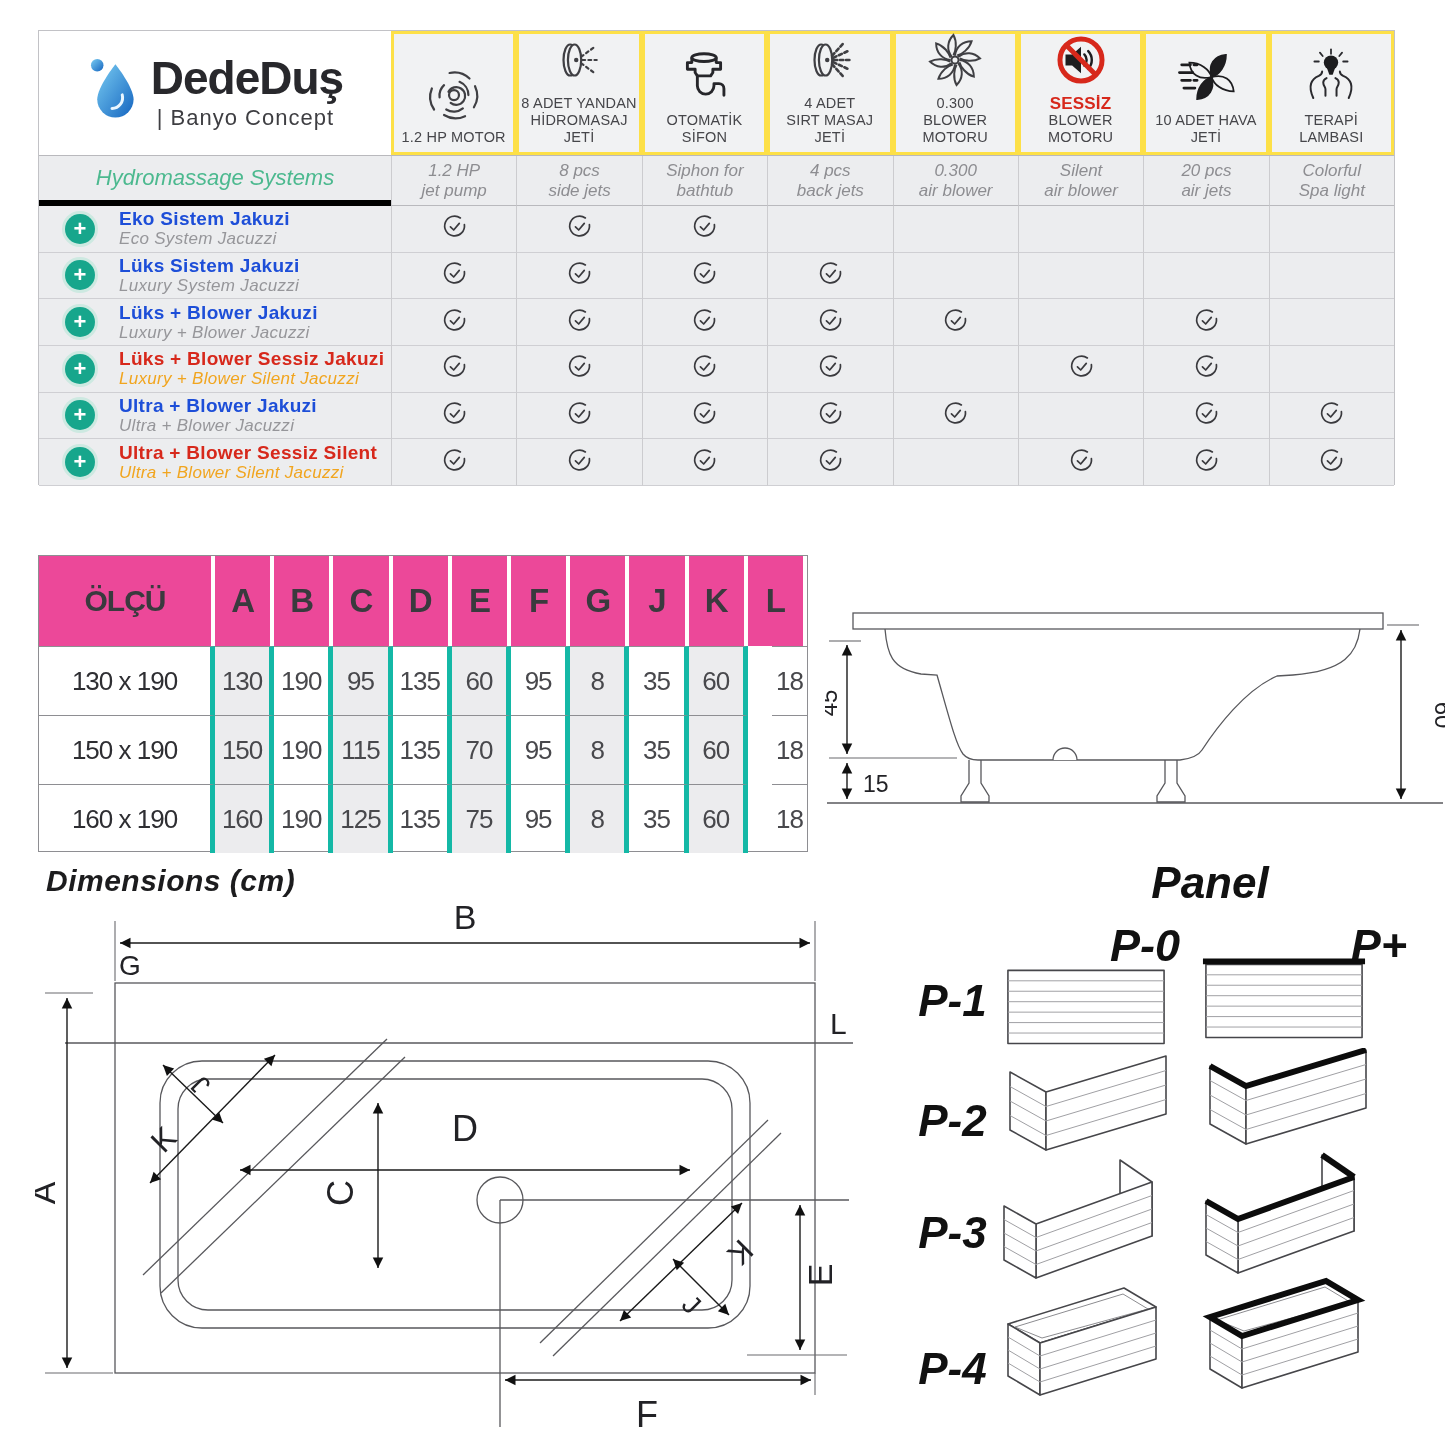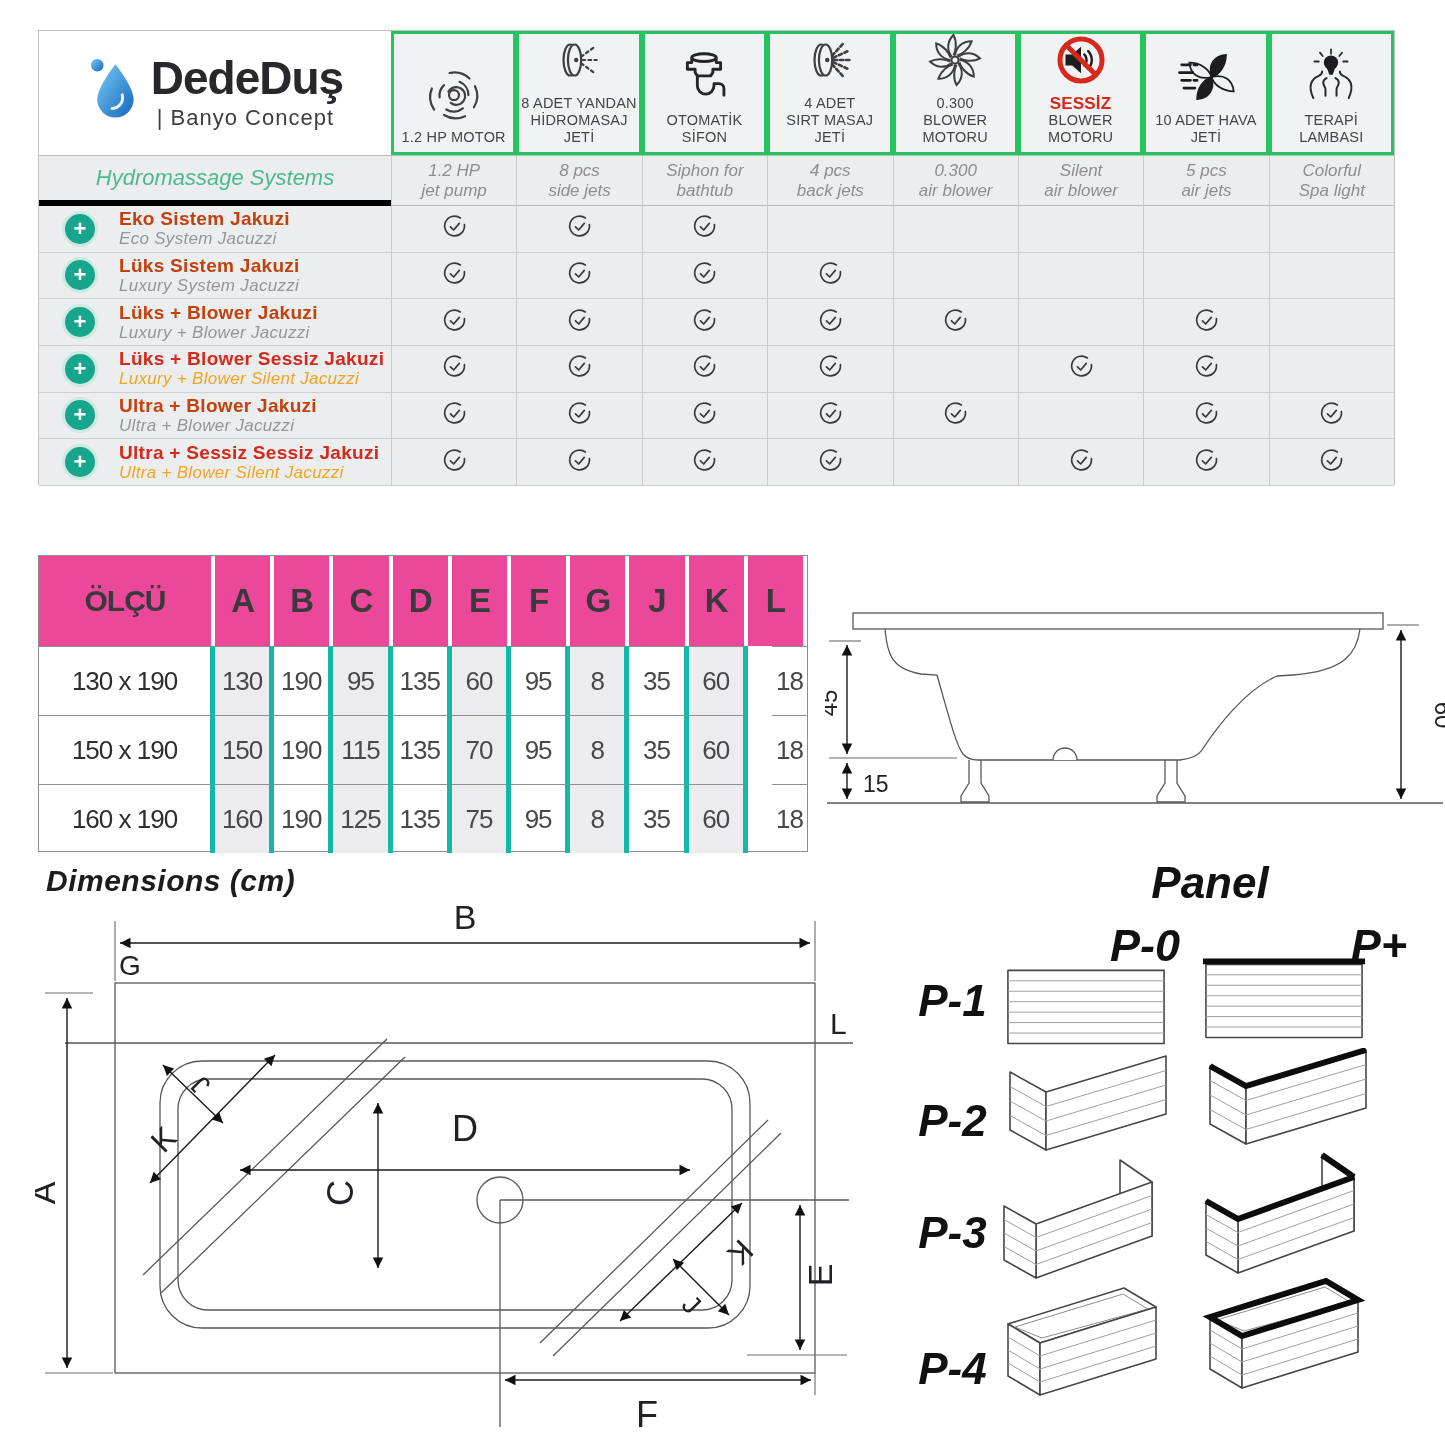--- a/index.html
+++ b/index.html
@@ -10,32 +10,32 @@
     position:absolute; left:38px; top:30px; width:1357px; height:455px;
     display:grid; grid-template-columns:352px repeat(8,1fr);
     grid-template-rows:125px 50px repeat(6,46.66px);
     border:1px solid #c2c2c6; background:#fff;
   }
   .cell{ position:relative; }
   .logo-cell{ background:#fff; border-bottom:1px solid #b9b9bd; display:flex; align-items:center; justify-content:center; }
   .brand-wrap{ display:flex; align-items:flex-start; gap:14px; }
   .brand-text .brand-name{ font-size:46px; font-weight:700; color:#28282c; letter-spacing:-1px; line-height:1; }
   .brand-text .brand-tag{ font-size:22px; color:#3e3e42; margin-top:4px; margin-left:6px; letter-spacing:1px; }
-  .tile-cell{ background:#22c55e; border-bottom:1px solid #b9b9bd; padding:3px; }
+  .tile-cell{ background:#fde047; border-bottom:1px solid #b9b9bd; padding:3px; }
   .tile{ background:#f1f2f3; width:100%; height:100%; display:flex; flex-direction:column; align-items:center; justify-content:flex-end; padding-bottom:6px; }
   .tile svg{ width:62px; height:62px; margin-bottom:auto; margin-top:10px; }
   .tr-line{ display:block; font-size:14.5px; color:#46464a; letter-spacing:.2px; line-height:17px; text-align:center; }
   .tr-line.red{ color:#d7281b; font-weight:700; font-size:17px; }
   .en-cell{ background:#ecedef; border-left:1px solid #cccccf; border-bottom:1px solid #b9b9bd;
     display:flex; flex-direction:column; align-items:center; justify-content:center; }
   .en-line{ font-size:17px; font-style:italic; color:#8d8d91; line-height:20px; }
   .hydro-cell{ background:#ecedef; border-bottom:6px solid #000000; display:flex; align-items:center; justify-content:center; }
   .hydro-cell span{ color:#4cb98f; font-size:22px; font-style:italic; font-weight:500; }
   .label-cell{ background:#ecedef; border-bottom:1px solid #cfcfd3; padding-left:80px; display:flex; flex-direction:column; justify-content:center; }
-  .row-title{ font-size:19px; font-weight:600; color:#c2410c; line-height:21px; letter-spacing:.3px; }
+  .row-title{ font-size:19px; font-weight:600; color:#1d4ed8; line-height:21px; letter-spacing:.3px; }
   .row-sub{ font-size:17px; font-style:italic; color:#96969a; line-height:20px; letter-spacing:.3px; }
   .hl .row-title{ color:#d7281b; }
   .hl .row-sub{ color:#f1a51f; }
   .plus-badge{ position:absolute; left:26px; top:50%; transform:translateY(-50%); width:30px; height:30px; border-radius:50%;
     background:#17a68c; box-shadow:0 0 0 3px #cde9e1; color:#fff; display:flex; align-items:center; justify-content:center;
     font-size:22px; font-weight:700; line-height:1; }
   .check-cell{ background:#ecedef; border-left:1px solid #cccccf; border-bottom:1px solid #cfcfd3; display:flex; align-items:center; justify-content:center; }
   .check-cell svg{ width:27px; height:27px; }
 
   
@@ -261,21 +261,21 @@
     </div>
     <div class="cell en-cell">
       <span class="en-line">0.300</span>
       <span class="en-line">air blower</span>
     </div>
     <div class="cell en-cell">
       <span class="en-line">Silent</span>
       <span class="en-line">air blower</span>
     </div>
     <div class="cell en-cell">
-      <span class="en-line">5 pcs</span>
+      <span class="en-line">20 pcs</span>
       <span class="en-line">air jets</span>
     </div>
     <div class="cell en-cell">
       <span class="en-line">Colorful</span>
       <span class="en-line">Spa light</span>
     </div>
     <div class="cell label-cell">
       <div class="plus-badge">+</div>
       <div class="row-title">Eko Sistem Jakuzi</div>
       <div class="row-sub">Eco System Jacuzzi</div>
@@ -517,21 +517,21 @@
     <div class="cell check-cell">
       <span><svg viewBox="0 0 30 30">
           <g fill="none" stroke="#3a3a3e" stroke-width="1.9" stroke-linecap="round" stroke-linejoin="round">
             <path d="M21.5 5.5A11 11 0 1 0 26 13"></path>
             <path d="M10.5 15.4l3.6 3.5 6.2-7.4"></path>
           </g>
         </svg></span>
     </div>
     <div class="cell label-cell hl">
       <div class="plus-badge">+</div>
-      <div class="row-title">Ultra + Sessiz Sessiz Jakuzi</div>
+      <div class="row-title">Ultra + Blower Sessiz Silent</div>
       <div class="row-sub">Ultra + Blower Silent Jacuzzi</div>
     </div>
     <div class="cell check-cell">
       <span><svg viewBox="0 0 30 30">
           <g fill="none" stroke="#3a3a3e" stroke-width="1.9" stroke-linecap="round" stroke-linejoin="round">
             <path d="M21.5 5.5A11 11 0 1 0 26 13"></path>
             <path d="M10.5 15.4l3.6 3.5 6.2-7.4"></path>
           </g>
         </svg></span>
     </div>

